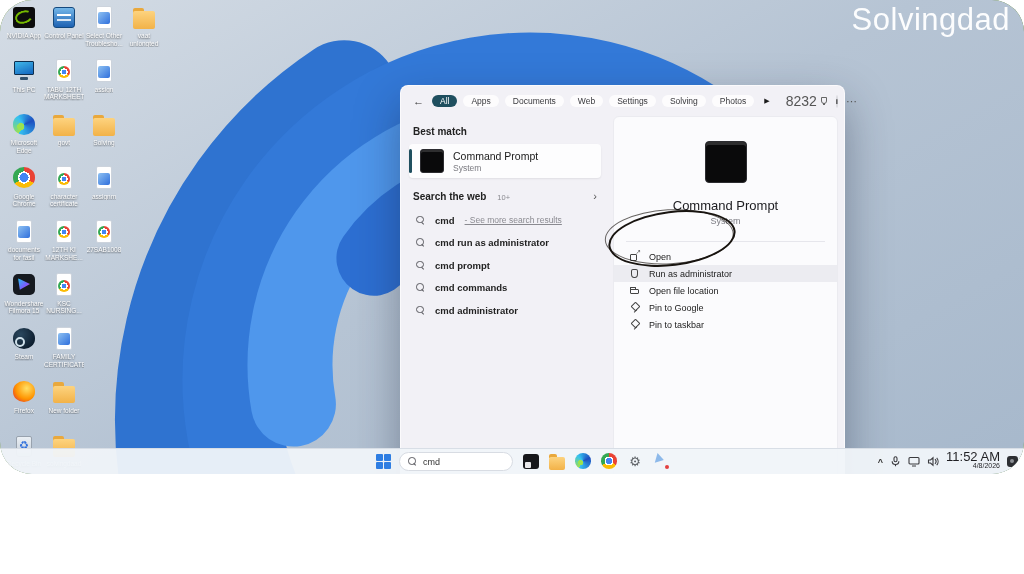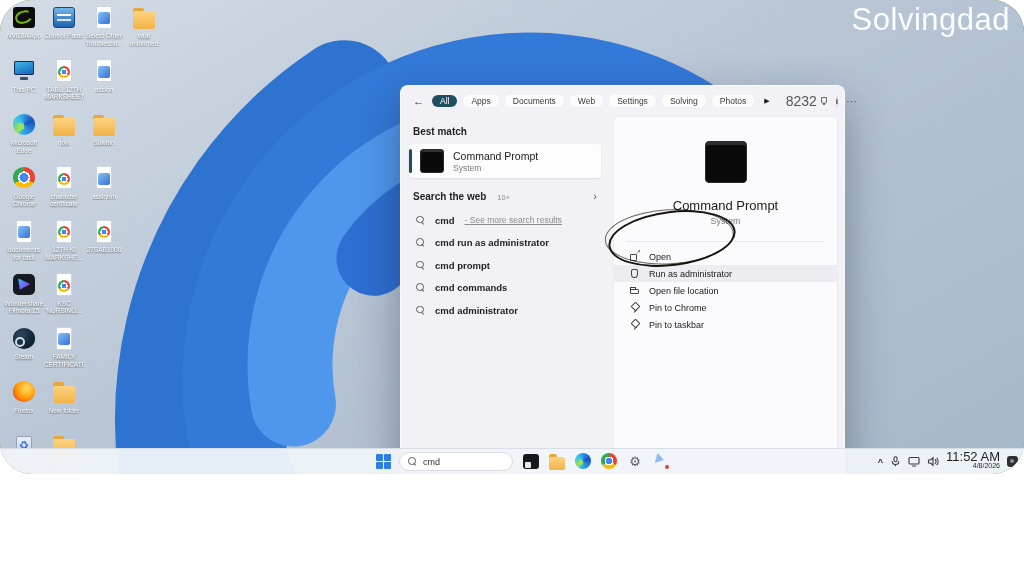--- a/index.html
+++ b/index.html
@@ -411,21 +411,21 @@
             <span>Run as administrator</span>
           </div>
 
           <div class="mrow">
             <span class="mi mi-folder"></span>
             <span>Open file location</span>
           </div>
 
           <div class="mrow">
             <span class="mi mi-pin"></span>
-            <span>Pin to Chrome</span>
+            <span>Pin to Google</span>
           </div>
 
           <div class="mrow">
             <span class="mi mi-pin"></span>
             <span>Pin to taskbar</span>
           </div>
 
       </div>
     </div>
   </div>

